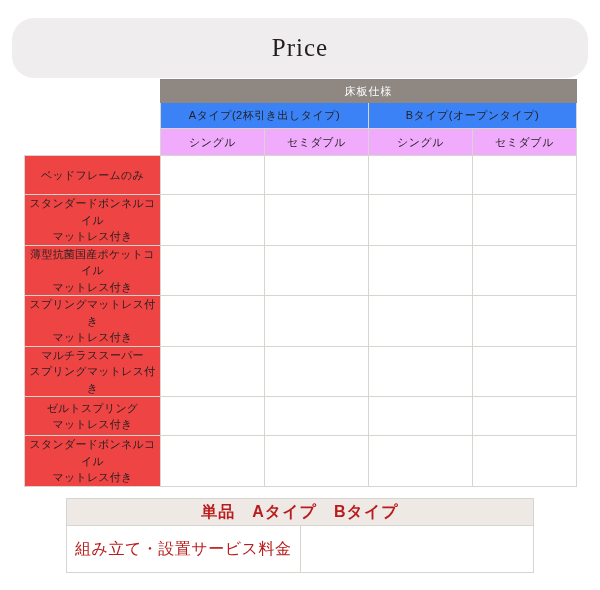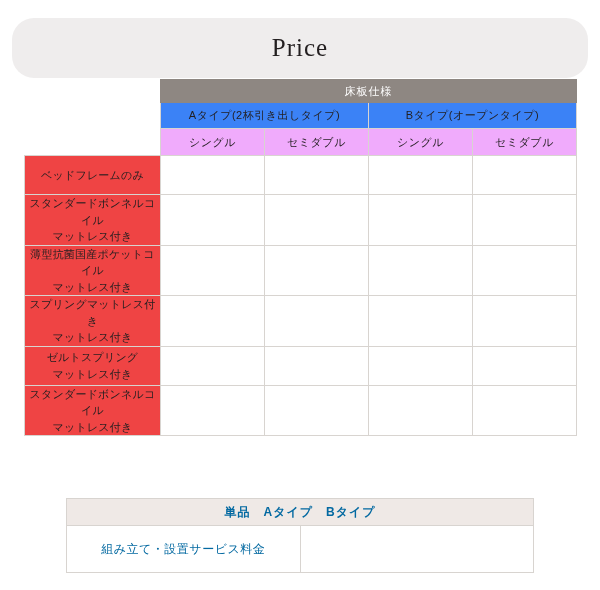--- a/index.html
+++ b/index.html
@@ -111,22 +111,22 @@
     top: 498px;
     width: 468px;
     border-collapse: collapse;
     table-layout: fixed;
   }
   .service-table td {
     border: 1px solid #d8d4d0;
     padding: 0;
     text-align: center;
     vertical-align: middle;
-    font-size: 12px;
-    color: #0369a1;
+    font-size: 16px;
+    color: #b91c1c;
   }
   .svc-hdr {
     background: #efe9e6;
     height: 26px;
     font-weight: bold;
     letter-spacing: 1px;
   }
   .svc-label {
     background: #ffffff;
     height: 46px;
@@ -210,20 +210,30 @@
         <td class="row-label">
           <div>スプリングマットレス付き</div>
           <div>マットレス付き</div>
         </td>
         <td class="cell-empty"></td>
         <td class="cell-empty"></td>
         <td class="cell-empty"></td>
         <td class="cell-empty"></td>
       </tr>
 
+      <tr>
+        <td class="row-label">
+          <div>マルチラススーパー</div>
+          <div>スプリングマットレス付き</div>
+        </td>
+        <td class="cell-empty"></td>
+        <td class="cell-empty"></td>
+        <td class="cell-empty"></td>
+        <td class="cell-empty"></td>
+      </tr>
 
       <tr>
         <td class="row-label">
           <div>ゼルトスプリング</div>
           <div>マットレス付き</div>
         </td>
         <td class="cell-empty"></td>
         <td class="cell-empty"></td>
         <td class="cell-empty"></td>
         <td class="cell-empty"></td>

